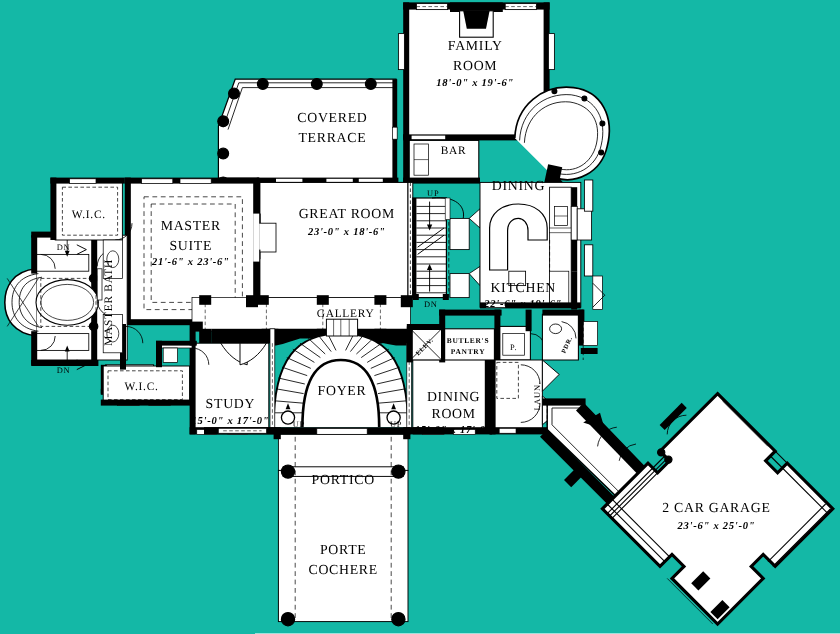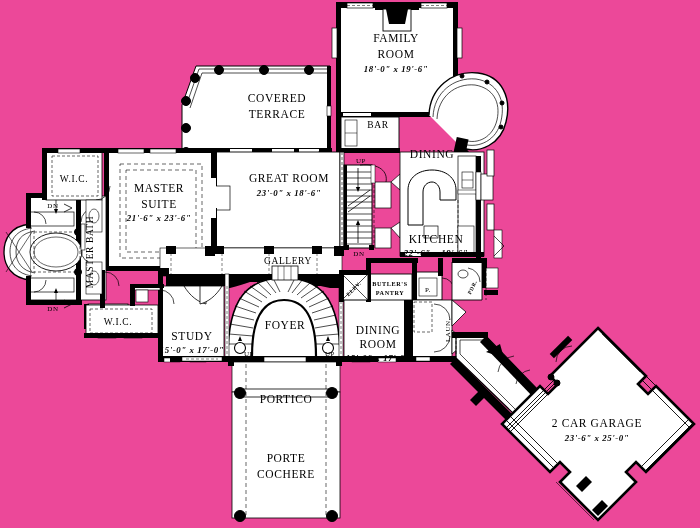--- a/index.html
+++ b/index.html
@@ -1,18 +1,18 @@
 <!DOCTYPE html>
 <html><head>
 <meta charset="utf-8">
 <style>
   html,body{margin:0;padding:0;background:#ffffff;}
   body{width:700px;height:528px;overflow:hidden;
        font-family:"Liberation Serif","DejaVu Serif",serif;}
-  #plan{position:relative;width:700px;height:528px;background:#ec4899;}
+  #plan{position:relative;width:700px;height:528px;background:#14b8a6;}
   svg{display:block;}
   .lbl{font-family:"Liberation Serif","DejaVu Serif",serif;
        fill:#000;text-anchor:middle;font-weight:400;
        letter-spacing:.6px;}
   .rm{font-size:11.5px;}
   .rm-sm{font-size:9.5px;}
   .rm-xs{font-size:7px;}
   .dim{font-size:8.8px;font-style:italic;font-weight:bold;}
   .tiny{font-size:6.2px;font-weight:bold;}
   .nano{font-size:5.4px;font-weight:bold;}

